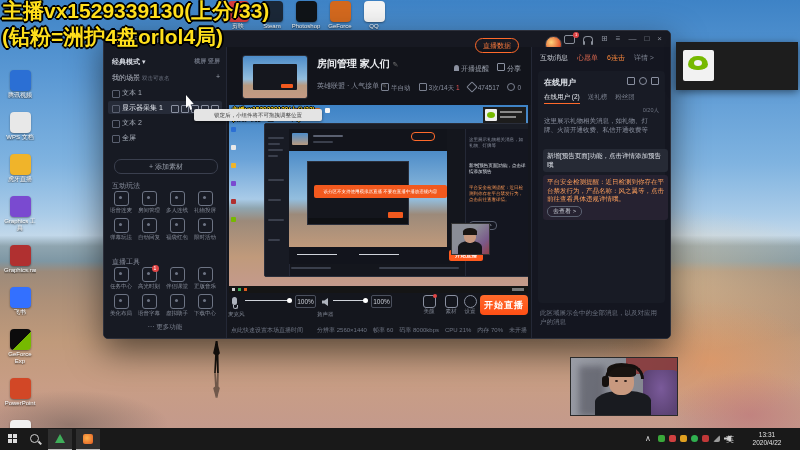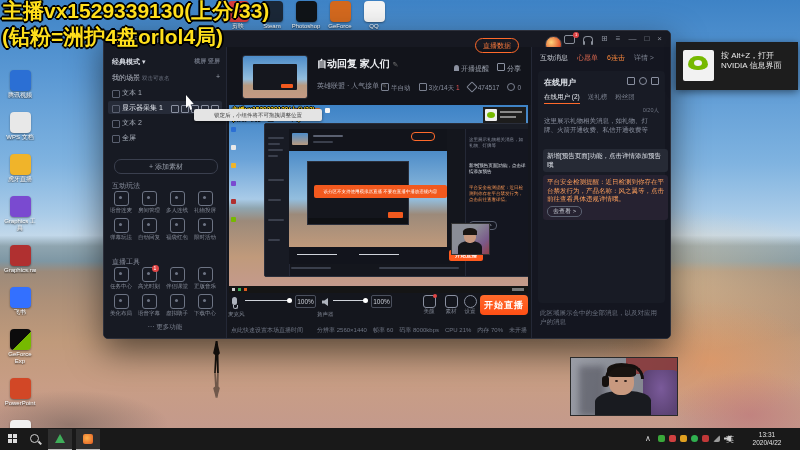--- a/index.html
+++ b/index.html
@@ -275,21 +275,20 @@
   <div class="abs ol">
     <div>主播vx1529339130(上分/33)</div>
     <div>(钻粉=洲护4盘orlol4局)</div>
   </div>
 
   <div class="abs toast">
     <div class="abs tico">
       <div class="abs teye"></div>
       <div class="abs teye2"></div>
     </div>
-    <div class="abs ttxt">按 Alt+Z，打开 NVIDIA 信息界面</div>
   </div>
 
   <div class="abs win">
 
     <div class="abs tbar">
       <div class="abs logo"></div>
       <div class="abs appname">显示器采集</div>
       <div class="abs" style="right:8px;top:3px;display:flex;gap:8px;align-items:center;">
         <span style="position:relative;">
           <span class="chatic" style="display:block;"></span>
@@ -455,21 +454,21 @@
       <div class="abs morel" style="top:276px;">··· 更多功能</div>
     </div>
 
     <div class="abs hdr">
       <div class="abs thumb">
         <div class="abs thsky"></div>
         <div class="abs thwin"></div>
         <div class="abs thdot"></div>
       </div>
       <div class="abs title">
-        <span>自动回复 家人们</span>
+        <span>房间管理 家人们</span>
         <span style="font-size:7px;color:#777;">✎</span>
       </div>
       <div class="abs cat">
         <span>英雄联盟 · 人气接单</span>
         <span style="color:#666;">✎</span>
       </div>
       <div class="abs databtn">直播数据</div>
       <div class="abs avatar"></div>
       <div class="abs rrow" style="right:10px;top:16px;">
         <span style="display:inline-block;width:5px;height:6px;background:#8b91a0;border-radius:50% 50% 0 0;"></span>

